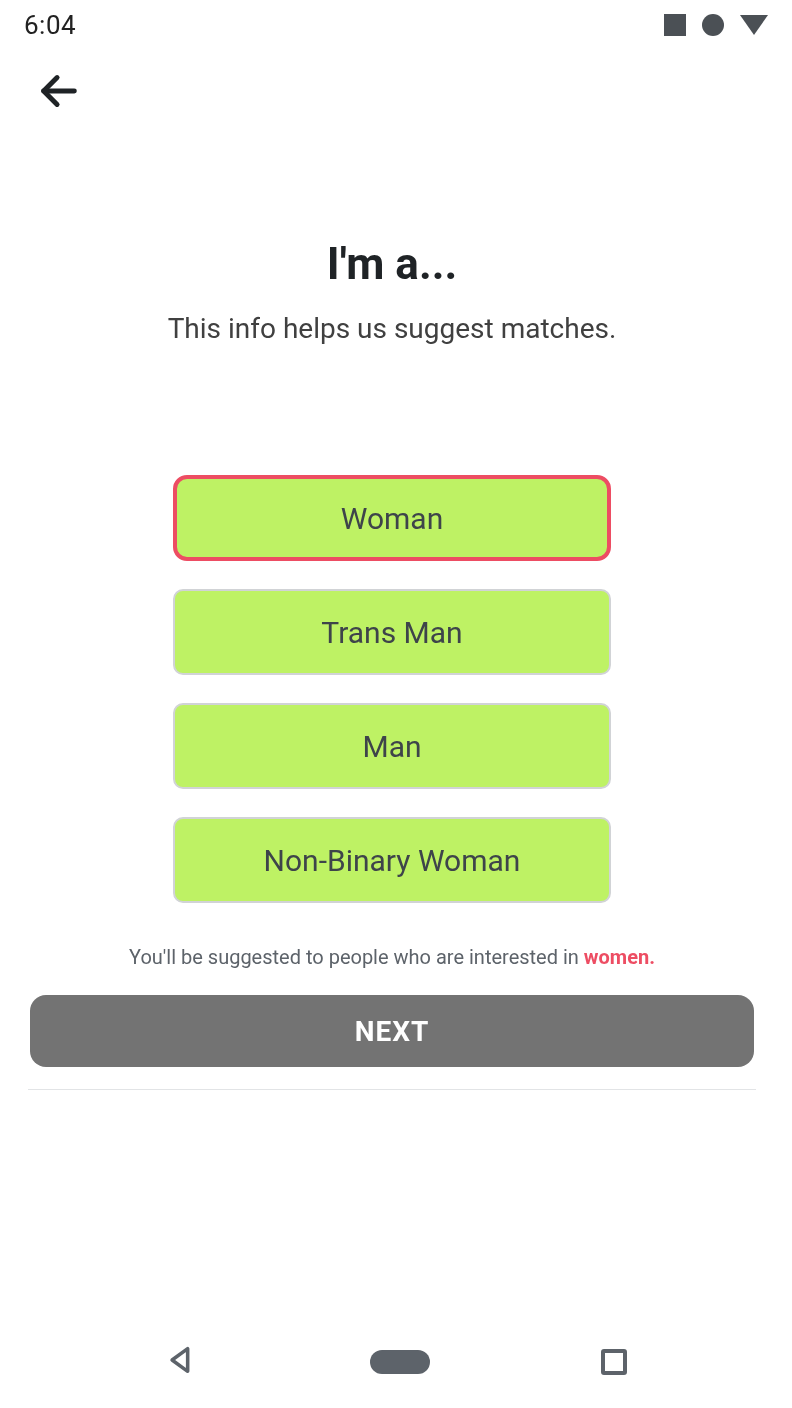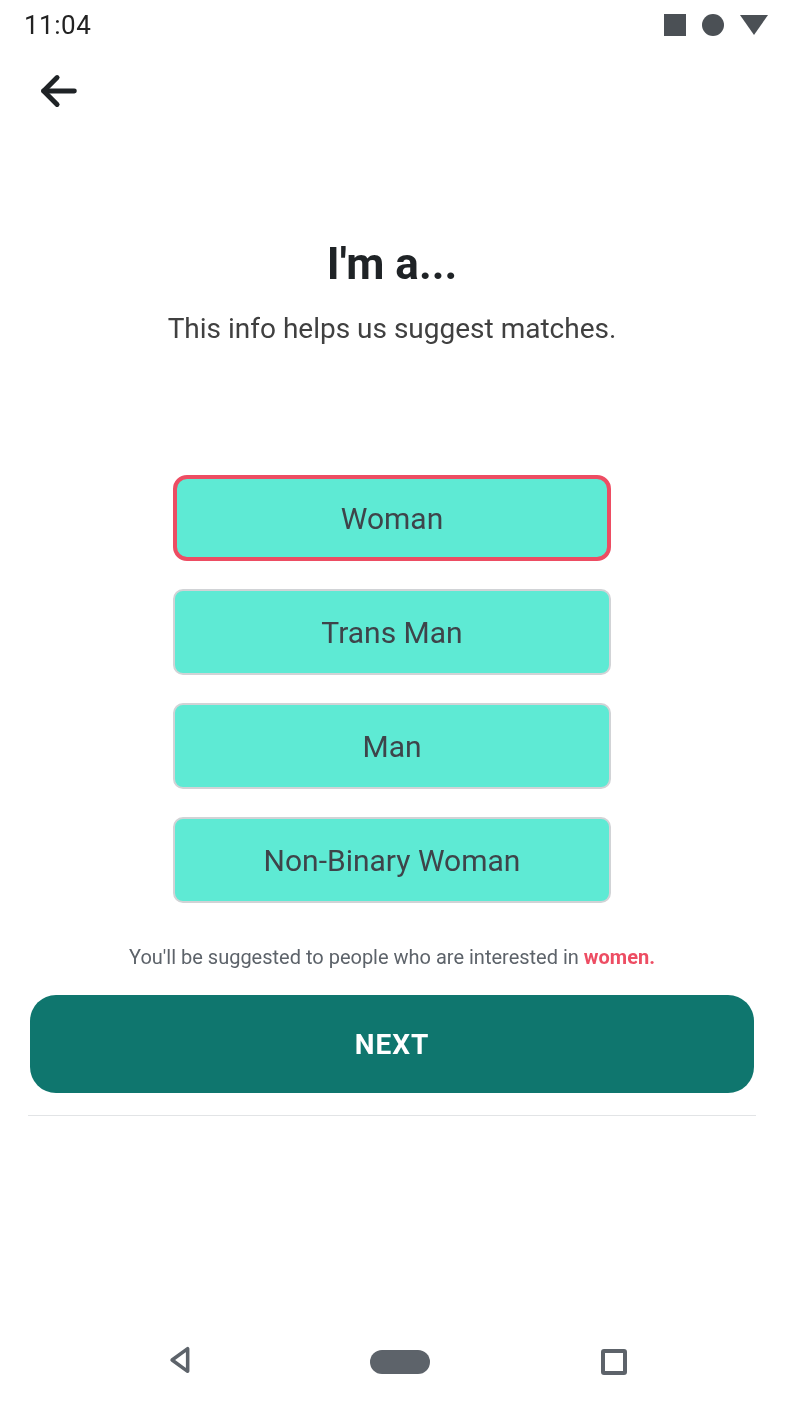--- a/index.html
+++ b/index.html
@@ -63,43 +63,43 @@
     .option {
       width: 438px;
       height: 86px;
       border: 2px solid #d1d3d6;
       border-radius: 10px;
       display: flex;
       align-items: center;
       justify-content: center;
       font-size: 30px;
       color: #3e444a;
-      background: #5eead4;
+      background: #bef264;
       cursor: pointer;
     }
     .option.selected {
       border: 4px solid #ed4d63;
       border-radius: 14px;
     }
     .hint {
       font-size: 20px;
       color: #5d636a;
       line-height: 1.4;
       padding: 0 20px;
       margin-bottom: 24px;
     }
     .hint .accent {
       color: #ed4d63;
       font-weight: 700;
     }
     .next-btn {
       margin: 0 2px;
-      height: 98px;
-      background: #0f766e;
-      border-radius: 26px;
+      height: 72px;
+      background: #737373;
+      border-radius: 16px;
       display: flex;
       align-items: center;
       justify-content: center;
       color: #fff;
       font-size: 28px;
       font-weight: 700;
       letter-spacing: 1px;
       cursor: pointer;
     }
     .divider {
@@ -121,21 +121,21 @@
       padding: 0 80px;
     }
     .nav-back svg { width: 34px; height: 34px; }
     .nav-home { width: 60px; height: 24px; background: #5d636a; border-radius: 14px; }
     .nav-recent { width: 26px; height: 26px; border: 4px solid #5d636a; border-radius: 3px; }
   </style>
 </head>
 <body>
 
 <div class="status-bar">
-  <div class="status-left">11:04</div>
+  <div class="status-left">6:04</div>
   <div class="status-right">
     <div class="status-square"></div>
     <div class="status-circle"></div>
     <div class="status-tri"></div>
   </div>
 </div>
 
 <div class="header">
   <span class="back-icon">
     <svg viewBox="0 0 24 24" fill="none" stroke="#1f2326" stroke-width="2.6" stroke-linecap="round" stroke-linejoin="round">

